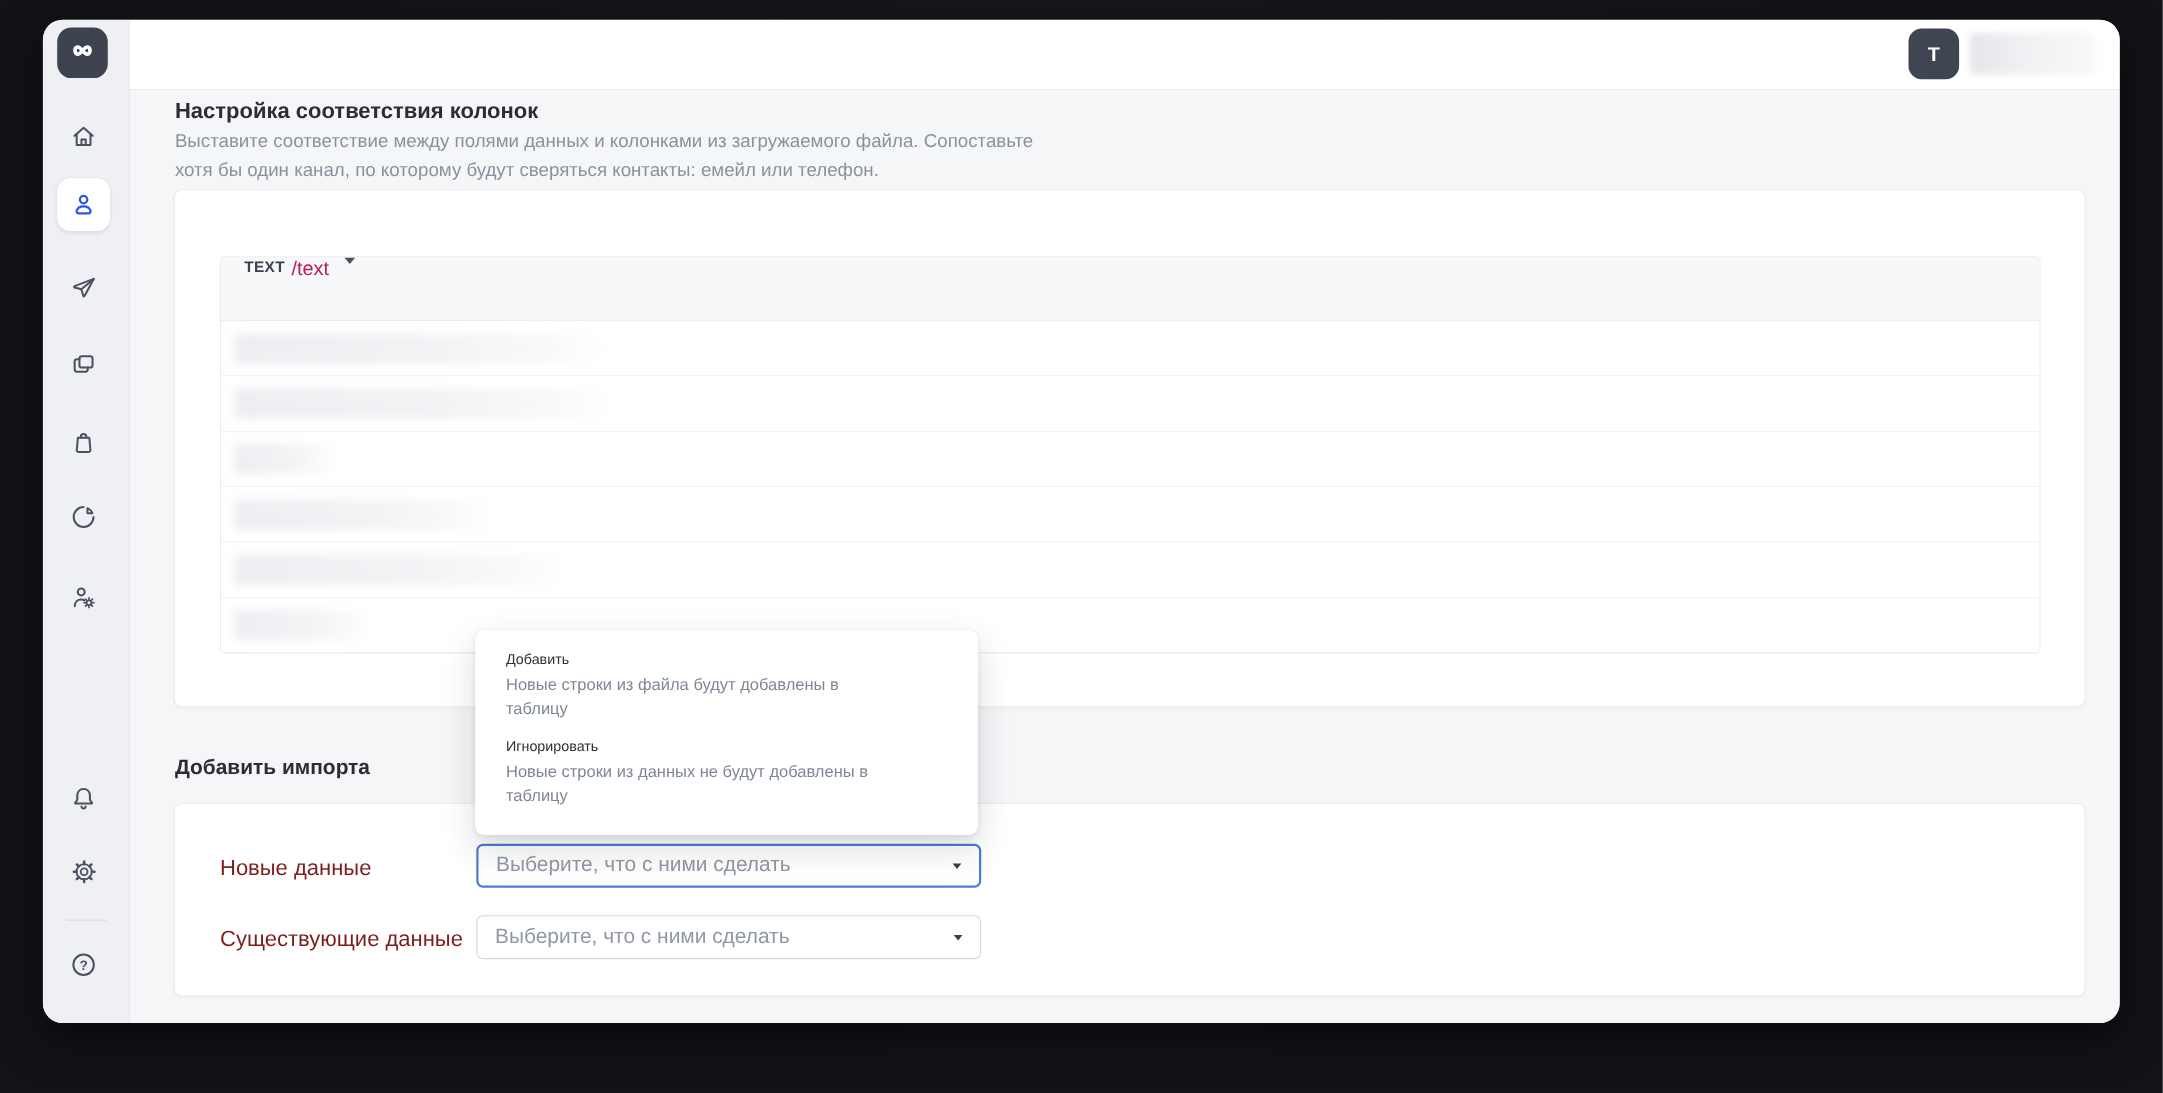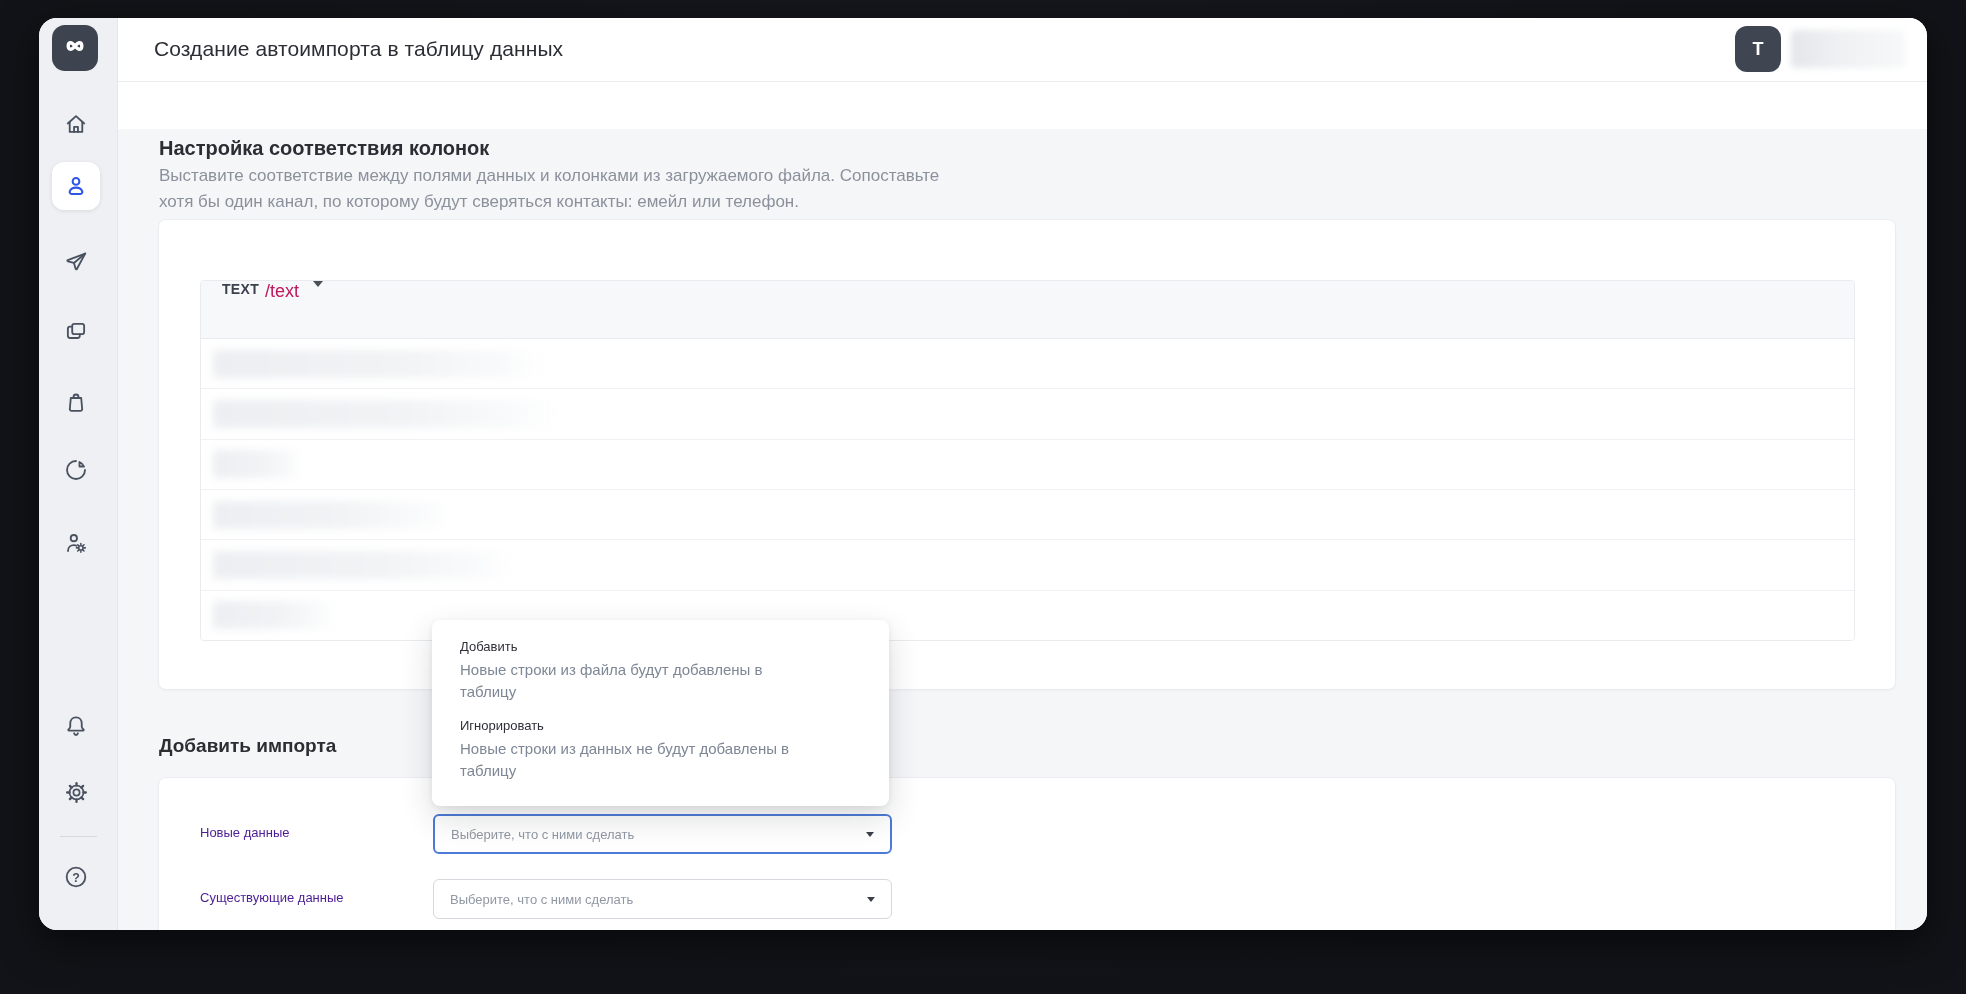--- a/index.html
+++ b/index.html
@@ -58,21 +58,20 @@
   }
   .user-name-redacted {
     width:114px; height:38px; margin-top:4px; border-radius:5px;
     background:linear-gradient(90deg,#e4e6e9 0%, #f0f1f3 45%, #f7f8f9 100%);
     filter:blur(3px);
   }
   
   .content {
     position:absolute; left:79px; top:64px; width:1809px; height:848px;
     background:#f5f6f8;
-    margin-top:47px;
   }
   .section-heading { position:absolute; left:41px; font-size:20px; font-weight:700; color:#2b2d33; }
   .h-mapping { top:8px; }
   .h-import  { top:606px; font-size:19px; }
   .section-desc {
     position:absolute; left:41px; top:34px;
     font-size:17px; line-height:26px; color:#8b919c; white-space:pre-line;
   }
   .card {
     position:absolute; left:40px; width:1738px;
@@ -99,30 +98,30 @@
   }
   .trows { flex:1; display:flex; flex-direction:column; }
   .trow { flex:1; display:flex; align-items:center; border-bottom:1px solid #eff1f4; background:#fff; }
   .trow:last-child { border-bottom:none; }
   .pill {
     margin-left:12px; height:28px; border-radius:3px;
     background:linear-gradient(90deg,#eceef1 0%, #f2f3f5 55%, #f9fafb 85%, rgba(250,251,252,0) 100%);
     filter:blur(4px);
   }
   
-  .field-row-label { position:absolute; left:41px; font-size:13px; color:#4c1d95; }
+  .field-row-label { position:absolute; left:41px; font-size:20px; color:#7f1d1d; }
   .lab-a { top:47px; } .lab-b { top:112px; }
   .select {
     position:absolute; left:274px; width:459px; height:40px;
     background:#fff; border:1px solid #d5d8dd; border-radius:6px;
     display:flex; align-items:center; padding:0 16px; cursor:pointer;
   }
   .sel-a { top:36px; border:2px solid #4d7ad6; }
   .sel-b { top:101px; }
-  .select .ph { font-size:13px; color:#9098a4; flex:1; }
+  .select .ph { font-size:19px; color:#9098a4; flex:1; }
   .select .caret { margin-left:0; border-top-width:5px; border-left-width:4.5px; border-right-width:4.5px; border-top-color:#3a3f48; }
   
   .popup {
     position:absolute; left:314px; top:491px; width:457px; height:186px;
     background:#ffffff; border-radius:8px; z-index:10;
     box-shadow:0 12px 32px rgba(30,35,45,.16), 0 2px 6px rgba(30,35,45,.08);
     padding:19px 28px;
   }
   .opt { cursor:pointer; }
   .opt + .opt { margin-top:15px; }
@@ -253,21 +252,20 @@
         <span>
           <svg width="26" height="26" viewBox="0 0 24 24" fill="none" stroke="currentColor" stroke-width="1.7">
             <circle cx="12" cy="12" r="8.6"></circle>
             <text x="12" y="16.2" text-anchor="middle" font-size="11.5" font-weight="700" fill="currentColor" stroke="none">?</text>
           </svg>
         </span>
       </div>
     </aside>
 
     <header class="header">
-      <div class="page-title">Создание автоимпорта в таблицу данных</div>
       <div class="user-menu">
         <div class="avatar">
           <span>T</span>
         </div>
         <div class="user-name-redacted"></div>
       </div>
     </header>
 
     <main class="content">
 

